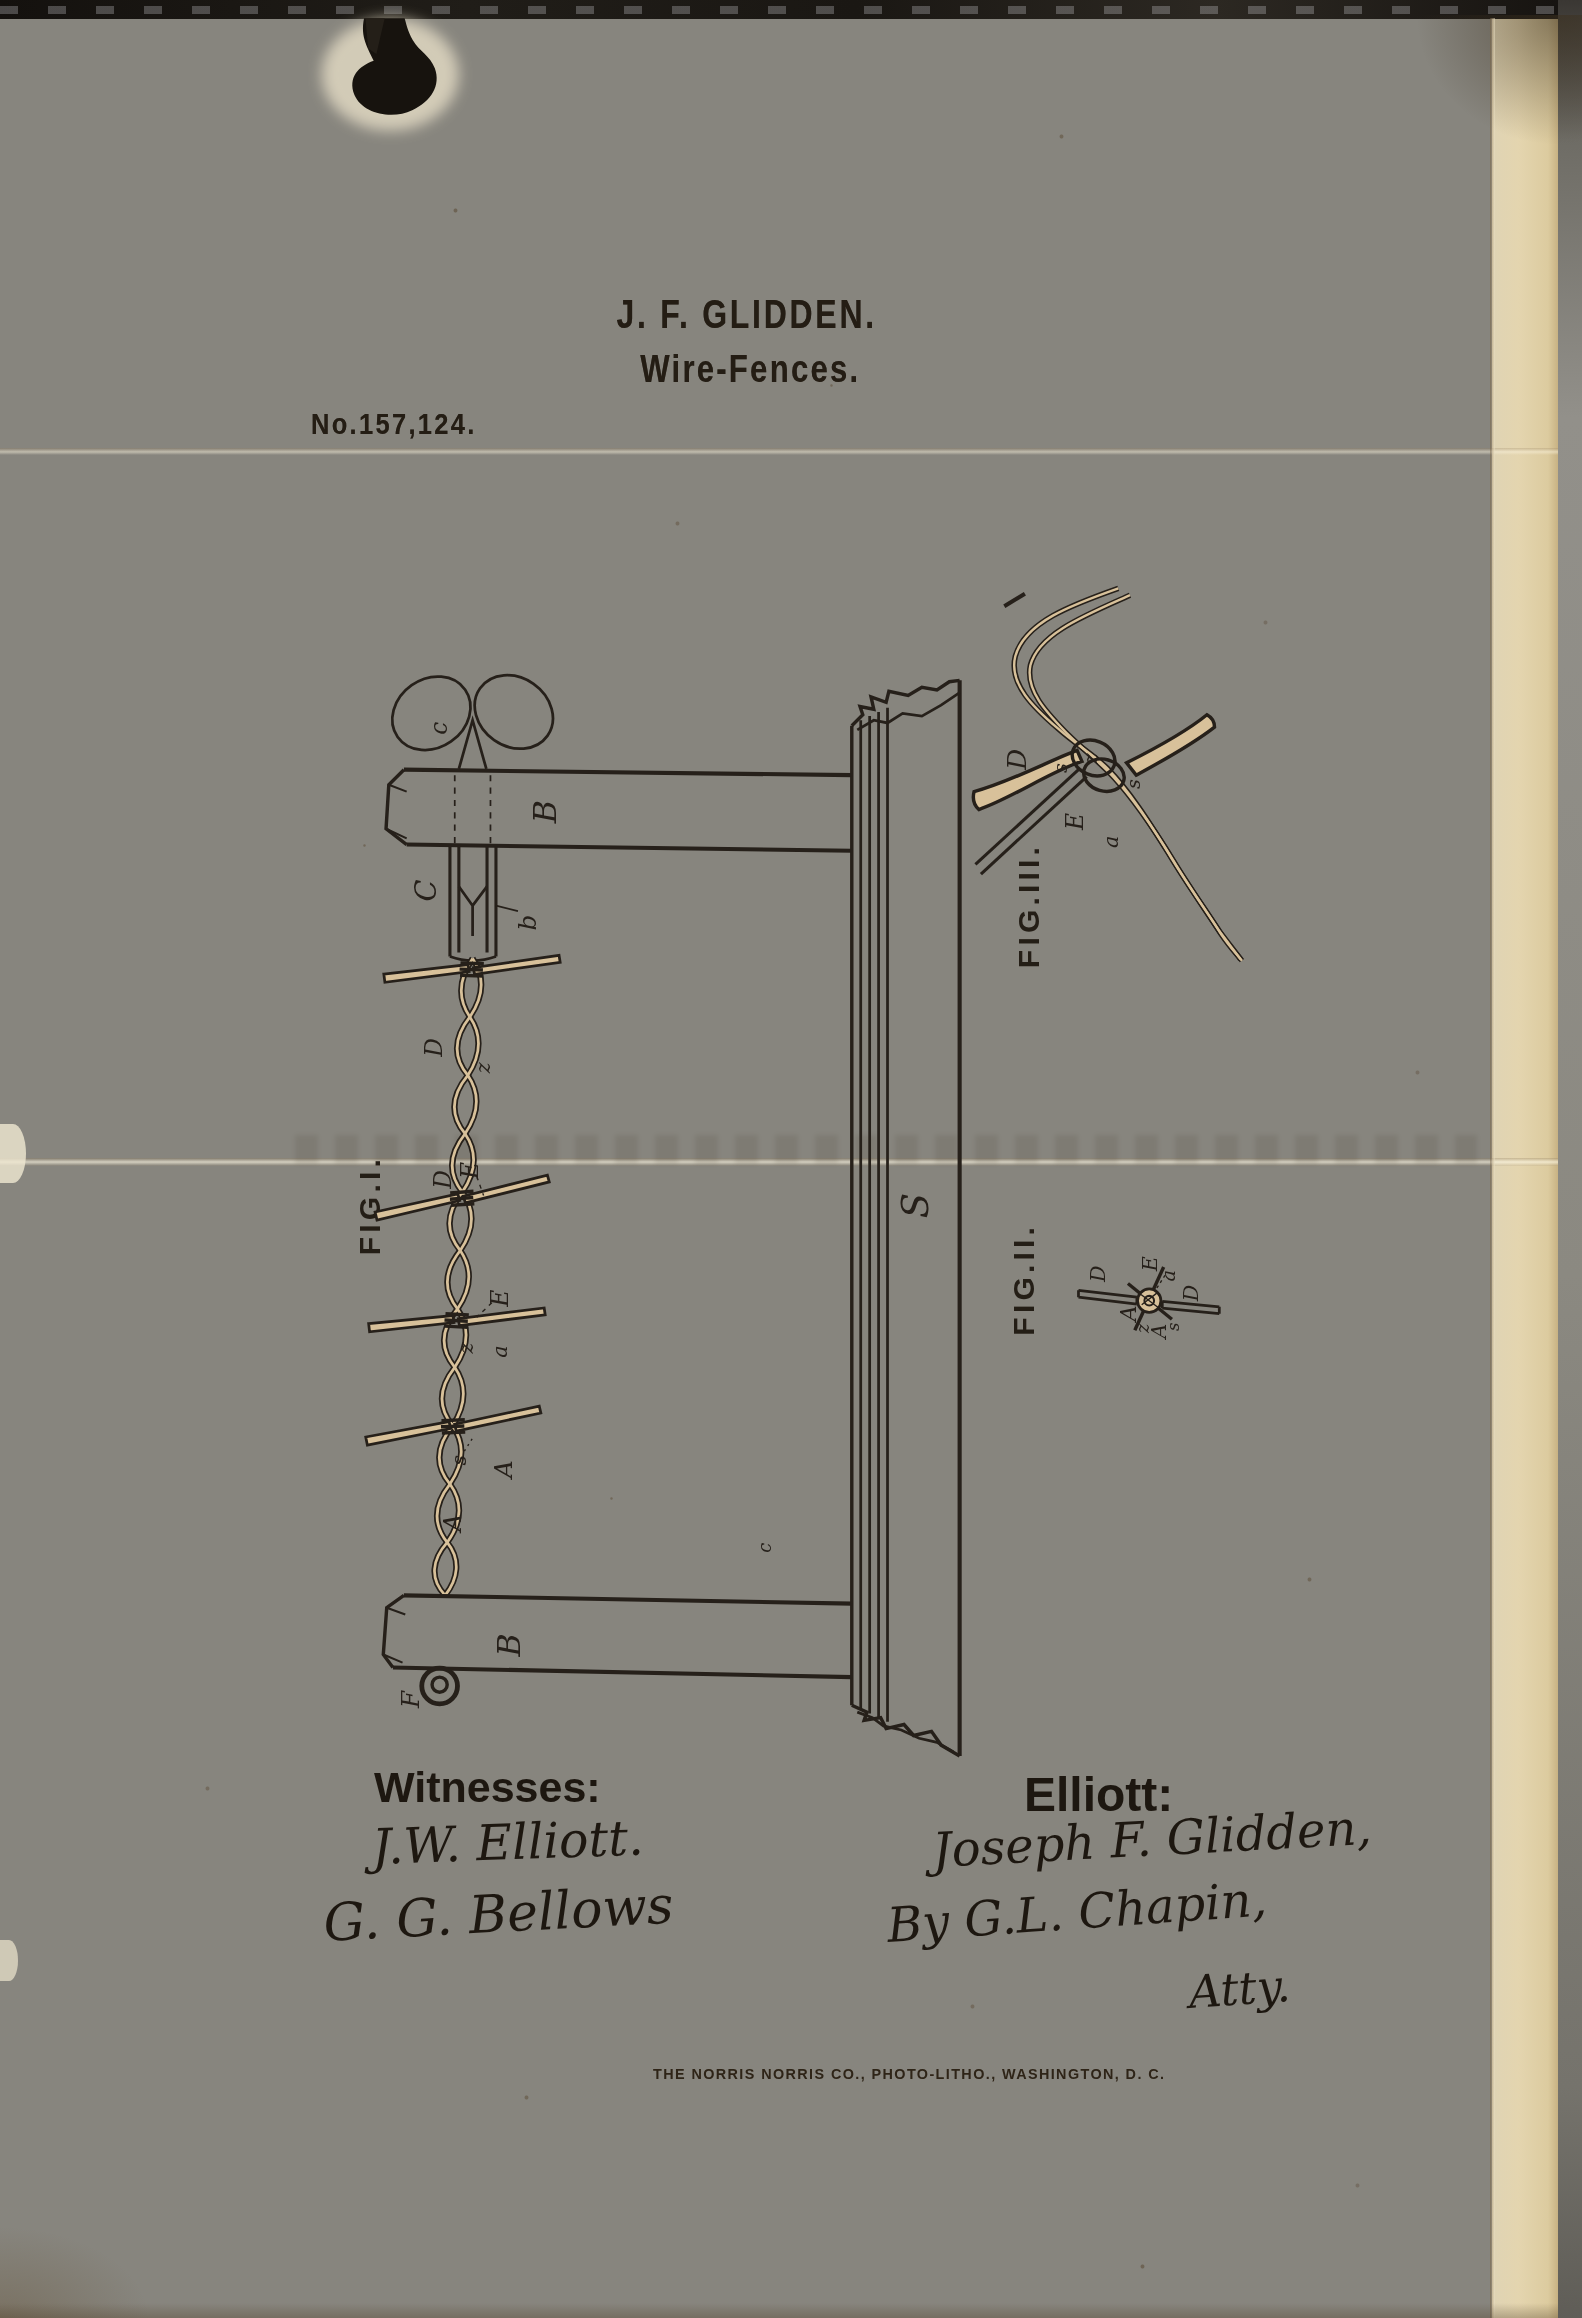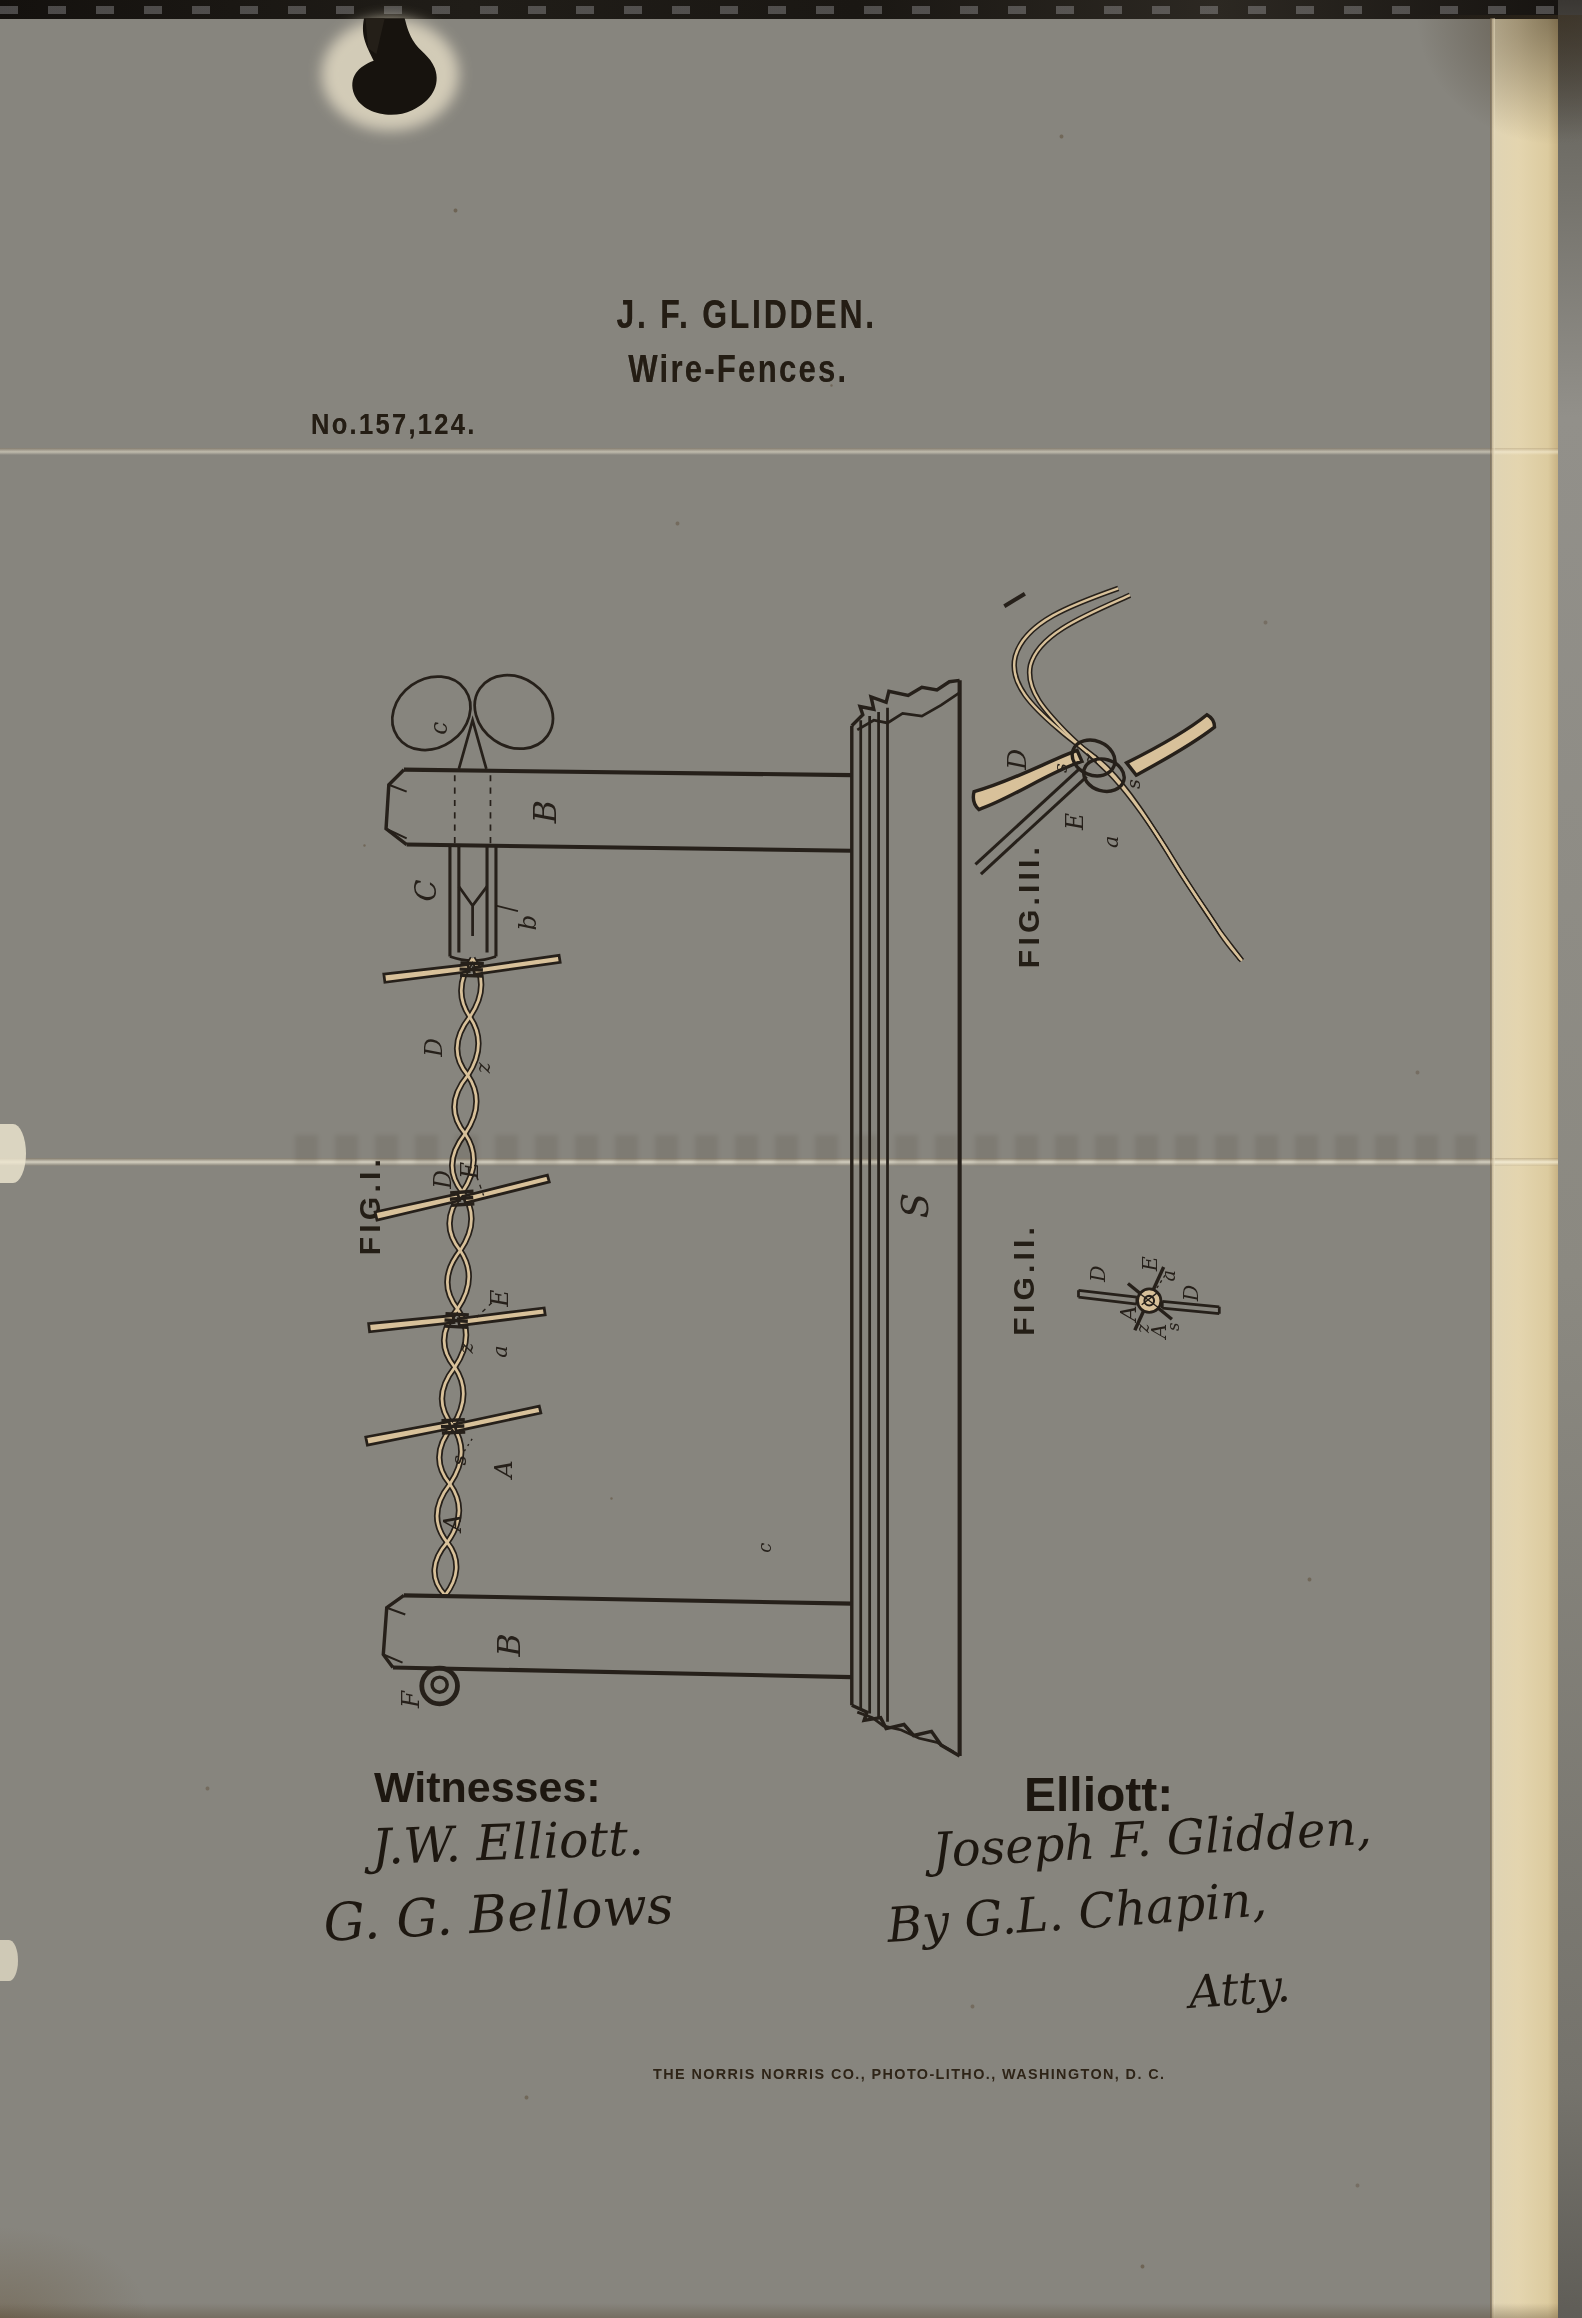--- a/index.html
+++ b/index.html
@@ -45,21 +45,21 @@
          526px 2097px 0 1.4px rgba(80,60,35,.4),1142px 2266px 0 1.4px rgba(80,60,35,.45),
          207px 1788px 0 1.4px rgba(80,60,35,.35),831px 385px 0 0.7px rgba(80,60,35,.4),
          1265px 622px 0 1.4px rgba(80,60,35,.3),364px 845px 0 0.7px rgba(80,60,35,.4),
          1417px 1072px 0 1.4px rgba(80,60,35,.3),972px 2006px 0 1.4px rgba(80,60,35,.35),
          611px 1498px 0 0.7px rgba(80,60,35,.4),1357px 2185px 0 1.4px rgba(80,60,35,.3);}
   
   .ptext{position:absolute;color:#241d14;font-family:"Liberation Sans",sans-serif;font-weight:bold;
          text-shadow:0 0 0.7px rgba(36,29,20,.6);white-space:nowrap;}
   #hdr-name{left:584px;top:292px;width:309px;text-align:center;font-size:40px;letter-spacing:3.4px;}
   #hdr-name>span{display:inline-block;transform:scaleX(.8);}
-  #hdr-title{left:584px;top:348px;width:309px;text-align:center;font-size:38px;letter-spacing:2.7px;}
+  #hdr-title{left:596px;top:348px;width:309px;text-align:center;font-size:38px;letter-spacing:2.7px;}
   #hdr-title>span{display:inline-block;transform:scaleX(.82);}
   #hdr-number{left:311px;top:407px;font-size:30px;letter-spacing:2.7px;}
   #hdr-number>span{display:inline-block;transform:scaleX(.85);transform-origin:left center;}
   #hdr-date{left:991px;top:410px;font-size:32px;letter-spacing:2.1px;}
   #hdr-date>span{display:inline-block;transform:scaleX(.93);transform-origin:left center;}
   #imprint{left:653px;top:2066px;width:412px;text-align:center;font-size:14.4px;letter-spacing:1.4px;
          color:#2e2417;text-shadow:none;}
   
   .blackletter{position:absolute;color:#1d1710;font-family:Liberation Sans, sans-serif;font-weight:bold;
          white-space:nowrap;letter-spacing:0px;}

